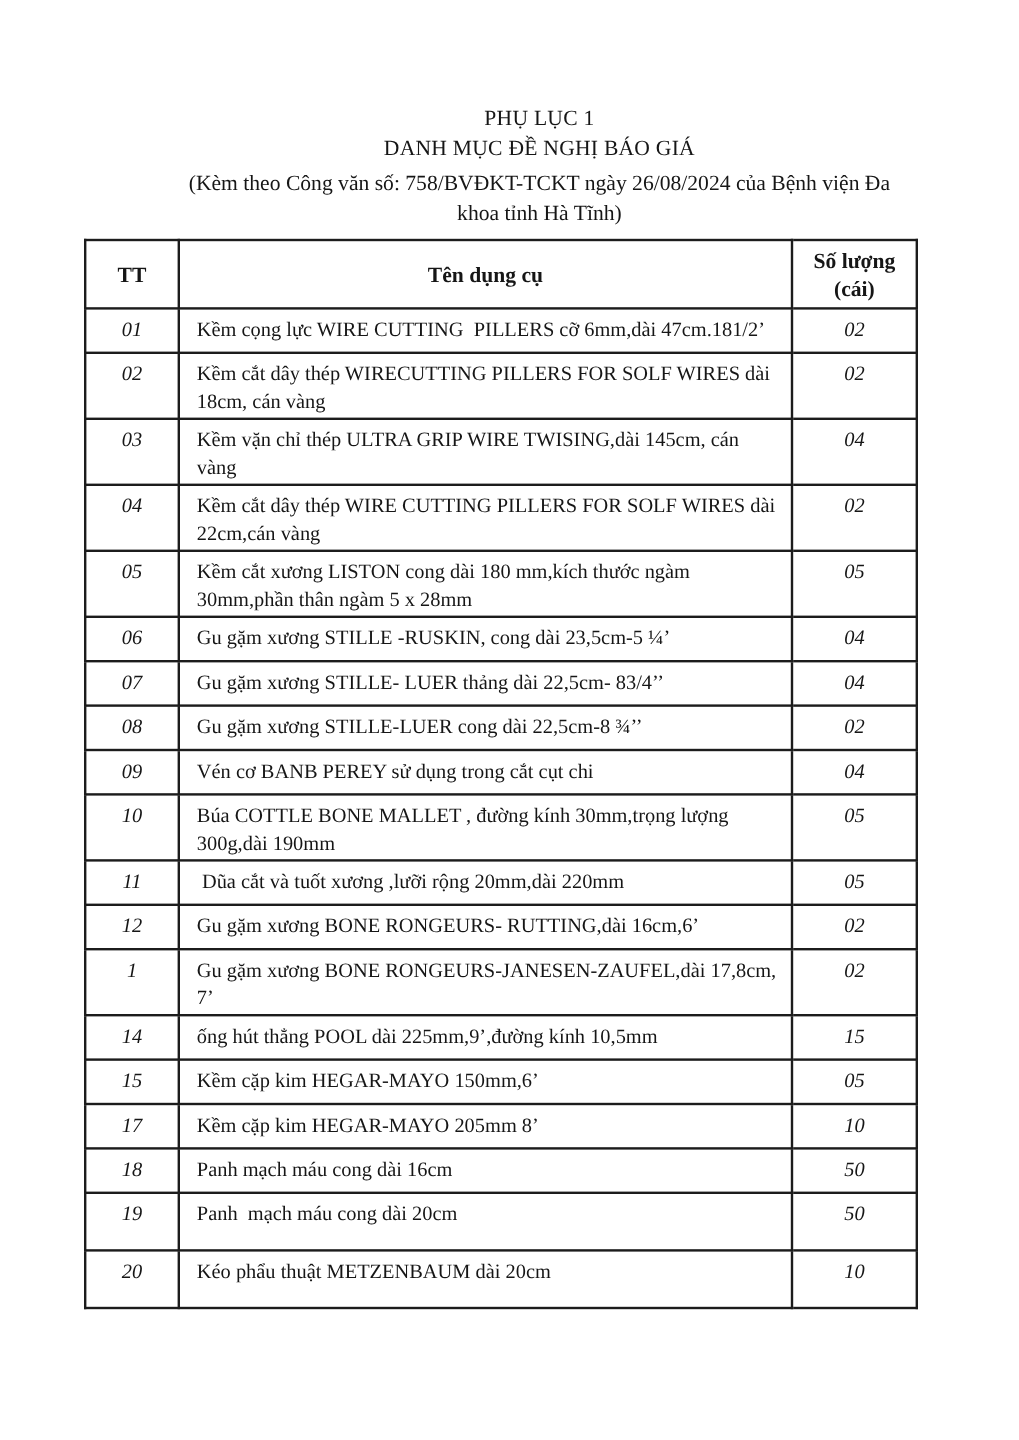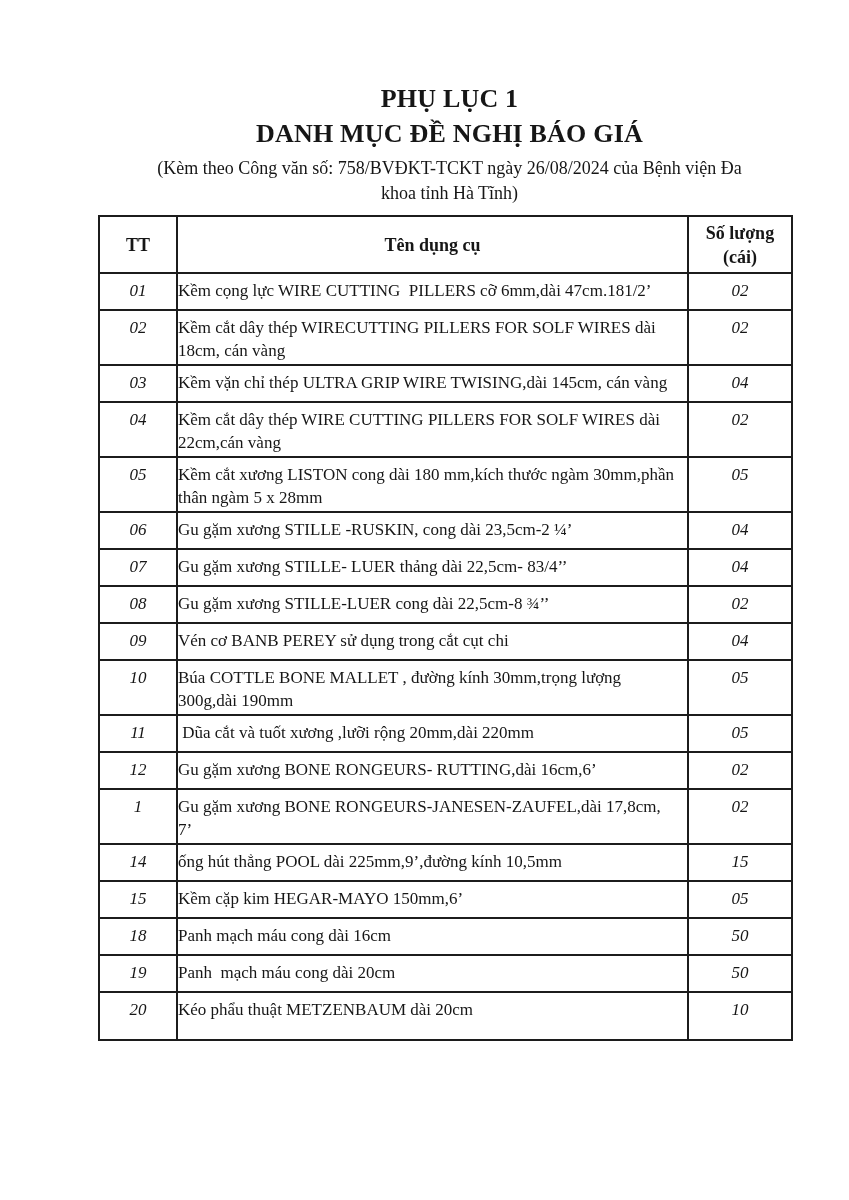--- a/index.html
+++ b/index.html
@@ -4,42 +4,42 @@
 <style>
   html,body{margin:0;padding:0;background:#ffffff;}
   body{
     width:849px;height:1200px;overflow:hidden;
     font-family:"Liberation Serif","DejaVu Serif",serif;
     color:#161616;
     -webkit-font-smoothing:antialiased;
   }
   .doc{position:relative;width:849px;height:1200px;}
   .titles{width:693px;margin:86px 0 0 103px;text-align:center;}
-  .title-line{font-size:26px;font-weight:bold;line-height:25px;margin:10px;letter-spacing:.2px;}
+  .title-line{font-size:18px;font-weight:normal;line-height:25px;margin:0;letter-spacing:.2px;}
   .note{font-size:18px;line-height:25px;margin-top:4px;font-weight:normal;}
   .note span{display:block;}
   table.list{
     border-collapse:collapse;table-layout:fixed;
-    width:693px;margin:9px 0 0 98px;
+    width:693px;margin:9px 0 0 70px;
   }
   col.c-tt{width:78px;}
   col.c-name{width:511px;}
   col.c-qty{width:104px;}
   th,td{border:2px solid #1c1c1c;box-sizing:border-box;}
   thead tr{height:57px;}
   th{
     font-size:18px;font-weight:bold;text-align:center;vertical-align:middle;
     line-height:24px;padding:2px;white-space:pre-wrap;
   }
   td{
     font-size:17px;line-height:23px;vertical-align:top;
     padding:5px 4px 2px;
   }
   td.tt,td.qty{text-align:center;font-style:italic;}
-  td.name{padding-left:0;padding-right:10px;white-space:pre-wrap;}
+  td.name{padding-left:14px;padding-right:10px;white-space:pre-wrap;}
   tbody tr{height:37px;}
   tbody tr:nth-child(n+18){height:48px;}
 </style>
 </head>
 <body>
 
 <div class="doc">
 
   <div class="titles">
     <div class="title-line">PHỤ LỤC 1</div>
@@ -89,21 +89,21 @@
     </tr>
 
     <tr>
       <td class="tt">05</td>
       <td class="name">Kềm cắt xương LISTON cong dài 180 mm,kích thước ngàm 30mm,phần thân ngàm 5 x 28mm</td>
       <td class="qty">05</td>
     </tr>
 
     <tr>
       <td class="tt">06</td>
-      <td class="name">Gu gặm xương STILLE -RUSKIN, cong dài 23,5cm-2 ¼’</td>
+      <td class="name">Gu gặm xương STILLE -RUSKIN, cong dài 23,5cm-5 ¼’</td>
       <td class="qty">04</td>
     </tr>
 
     <tr>
       <td class="tt">07</td>
       <td class="name">Gu gặm xương STILLE- LUER thảng dài 22,5cm- 83/4’’</td>
       <td class="qty">04</td>
     </tr>
 
     <tr>
@@ -148,20 +148,25 @@
       <td class="qty">15</td>
     </tr>
 
     <tr>
       <td class="tt">15</td>
       <td class="name">Kềm cặp kim HEGAR-MAYO 150mm,6’</td>
       <td class="qty">05</td>
     </tr>
 
 
+    <tr>
+      <td class="tt">17</td>
+      <td class="name">Kềm cặp kim HEGAR-MAYO 205mm 8’</td>
+      <td class="qty">10</td>
+    </tr>
 
     <tr>
       <td class="tt">18</td>
       <td class="name">Panh mạch máu cong dài 16cm</td>
       <td class="qty">50</td>
     </tr>
 
     <tr>
       <td class="tt">19</td>
       <td class="name">Panh  mạch máu cong dài 20cm</td>

